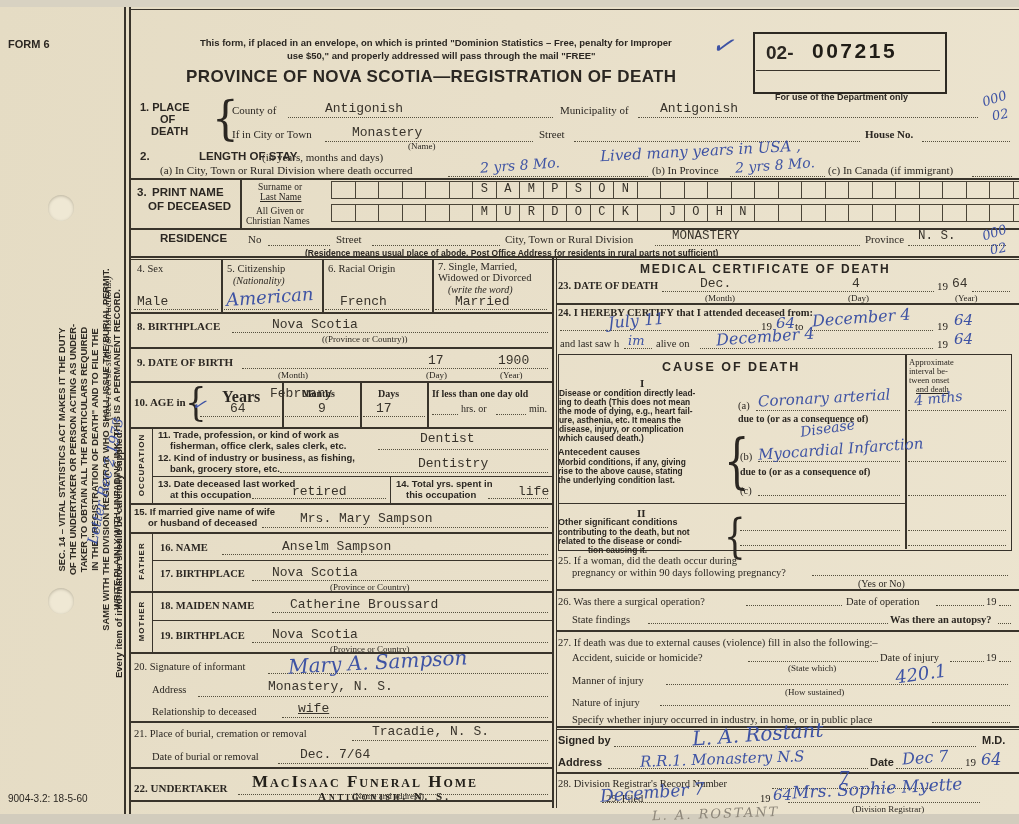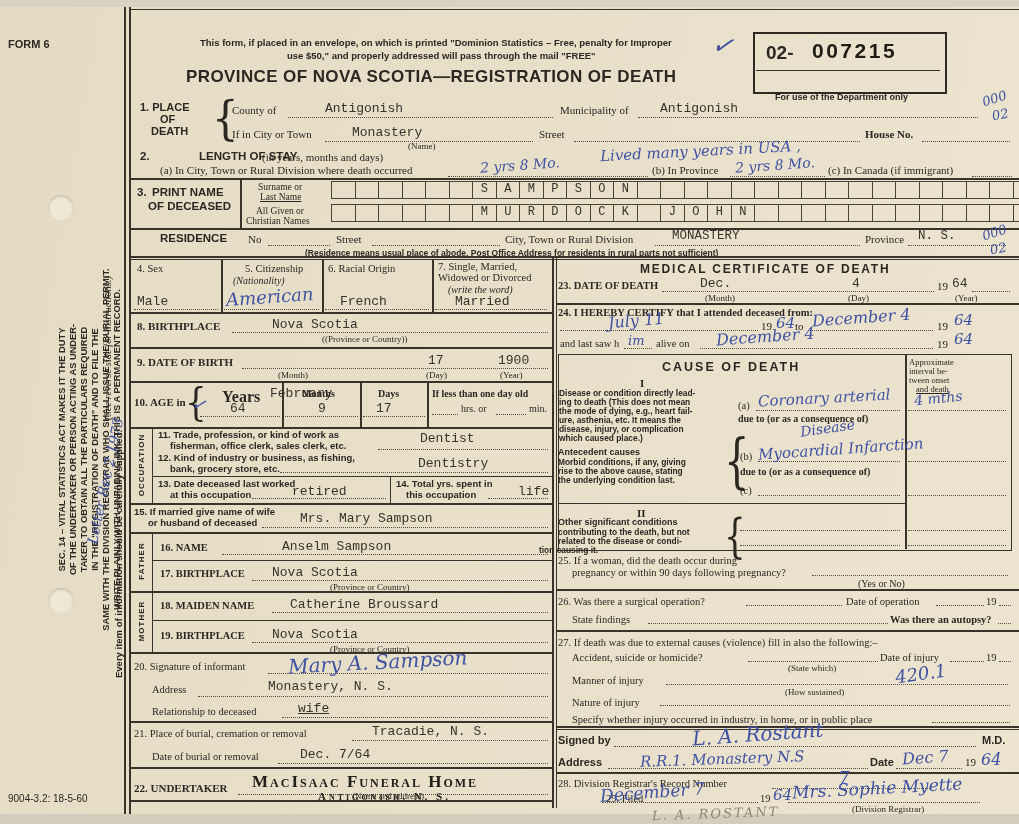--- a/index.html
+++ b/index.html
@@ -191,21 +191,21 @@
   <div class="vl" style="left:552px;top:256px;height:552px;"></div>
   <div class="vl" style="left:556px;top:256px;height:552px;width:1px;"></div>
 
   <div class="vl" style="left:221px;top:259px;height:53px;"></div>
   <div class="vl" style="left:322px;top:259px;height:53px;"></div>
   <div class="vl" style="left:432px;top:259px;height:53px;"></div>
   <div class="hl" style="left:131px;top:312px;width:421px;"></div>
   <div class="abs ser" style="left:137px;top:263px;font-size:10.5px;">4. Sex</div>
   <div class="abs type" style="left:137px;top:294px;font-size:13px;">Male</div>
   <i class="dl" style="left:134px;top:309px;width:84px;"></i>
-  <div class="abs ser" style="left:245px;top:263px;font-size:10.5px;">5. Citizenship</div>
+  <div class="abs ser" style="left:227px;top:263px;font-size:10.5px;">5. Citizenship</div>
   <div class="abs ser" style="left:233px;top:275px;font-size:10px;font-style:italic;">(Nationality)</div>
   <div class="abs hand" style="left:226px;top:286px;font-size:18px;transform:rotate(-4deg);">American</div>
   <i class="dl" style="left:224px;top:309px;width:95px;"></i>
   <div class="abs ser" style="left:328px;top:263px;font-size:10.5px;">6. Racial Origin</div>
   <div class="abs type" style="left:340px;top:294px;font-size:13px;">French</div>
   <i class="dl" style="left:325px;top:309px;width:104px;"></i>
   <div class="abs ser" style="left:438px;top:261px;font-size:10.5px;">7. Single, Married,</div>
   <div class="abs ser" style="left:438px;top:272px;font-size:10.5px;">Widowed or Divorced</div>
   <div class="abs ser" style="left:448px;top:284px;font-size:10px;font-style:italic;">(write the word)</div>
   <div class="abs type" style="left:455px;top:294px;font-size:13px;">Married</div>
@@ -362,21 +362,21 @@
   <div class="abs ser" style="left:909px;top:366px;font-size:8.5px;">interval be-</div>
   <div class="abs ser" style="left:909px;top:375px;font-size:8.5px;">tween onset</div>
   <div class="abs ser" style="left:916px;top:384px;font-size:8.5px;text-decoration:underline;">and death</div>
   <div class="abs sans" style="left:662px;top:360px;font-size:12.5px;letter-spacing:2px;">CAUSE OF DEATH</div>
   <div class="abs serb" style="left:640px;top:377px;font-size:11px;">I</div>
   <div class="abs sans" style="left:559px;top:388px;font-size:8.4px;">Disease or condition directly lead-</div>
   <div class="abs sans" style="left:559px;top:397px;font-size:8.4px;">ing to death (This does not mean</div>
   <div class="abs sans" style="left:559px;top:406px;font-size:8.4px;">the mode of dying, e.g., heart fail-</div>
   <div class="abs sans" style="left:559px;top:415px;font-size:8.4px;">ure, asthenia, etc. It means the</div>
   <div class="abs sans" style="left:559px;top:424px;font-size:8.4px;">disease, injury, or complication</div>
-  <div class="abs sans" style="left:559px;top:433px;font-size:8.4px;">which caused place.)</div>
+  <div class="abs sans" style="left:559px;top:433px;font-size:8.4px;">which caused death.)</div>
   <div class="abs ser" style="left:738px;top:400px;font-size:10.5px;">(a)</div>
   <i class="dl" style="left:756px;top:410px;width:144px;"></i>
   <div class="abs hand" style="left:758px;top:389px;font-size:15px;transform:rotate(-3deg);">Coronary arterial</div>
   <i class="dl" style="left:908px;top:410px;width:98px;"></i>
   <div class="abs hand" style="left:914px;top:390px;font-size:14px;transform:rotate(-6deg);">4 mths</div>
   <div class="abs serb" style="left:738px;top:413px;font-size:10px;">due to (or as a consequence of)</div>
   <div class="abs hand" style="left:800px;top:420px;font-size:14px;transform:rotate(-8deg);">Disease</div>
   <div class="abs sans" style="left:558px;top:447px;font-size:9px;">Antecedent causes</div>
   <div class="abs sans" style="left:558px;top:457px;font-size:8.4px;">Morbid conditions, if any, giving</div>
   <div class="abs sans" style="left:558px;top:466px;font-size:8.4px;">rise to the above cause, stating</div>
@@ -388,21 +388,21 @@
   <div class="abs hand" style="left:758px;top:440px;font-size:15px;transform:rotate(-4deg);">Myocardial Infarction</div>
   <div class="abs serb" style="left:740px;top:466px;font-size:10px;">due to (or as a consequence of)</div>
   <div class="abs ser" style="left:740px;top:485px;font-size:10.5px;">(c)</div>
   <i class="dl" style="left:758px;top:495px;width:142px;"></i>
   <i class="dl" style="left:908px;top:495px;width:98px;"></i>
   <div class="hl" style="left:558px;top:503px;width:347px;height:1px;"></div>
   <div class="abs serb" style="left:637px;top:507px;font-size:11px;">II</div>
   <div class="abs sans" style="left:558px;top:517px;font-size:9px;">Other significant conditions</div>
   <div class="abs sans" style="left:558px;top:527px;font-size:8.4px;">contributing to the death, but not</div>
   <div class="abs sans" style="left:558px;top:536px;font-size:8.4px;">related to the disease or condi-</div>
-  <div class="abs sans" style="left:539px;top:545px;font-size:8.4px;">tion causing it.</div>
+  <div class="abs sans" style="left:588px;top:545px;font-size:8.4px;">tion causing it.</div>
   <div class="abs brace" style="left:724px;top:516px;font-size:34px;transform:scaleY(1.35);">{</div>
   <i class="dl" style="left:740px;top:530px;width:160px;"></i>
   <i class="dl" style="left:908px;top:530px;width:98px;"></i>
   <i class="dl" style="left:740px;top:545px;width:160px;"></i>
   <i class="dl" style="left:908px;top:545px;width:98px;"></i>
 
   <div class="abs ser" style="left:558px;top:555px;font-size:10.5px;">25. If a woman, did the death occur during</div>
   <div class="abs ser" style="left:572px;top:567px;font-size:10.5px;">pregnancy or within 90 days following pregnancy?</div>
   <i class="dl" style="left:812px;top:575px;width:196px;"></i>
   <div class="abs ser" style="left:858px;top:578px;font-size:10px;">(Yes or No)</div>

